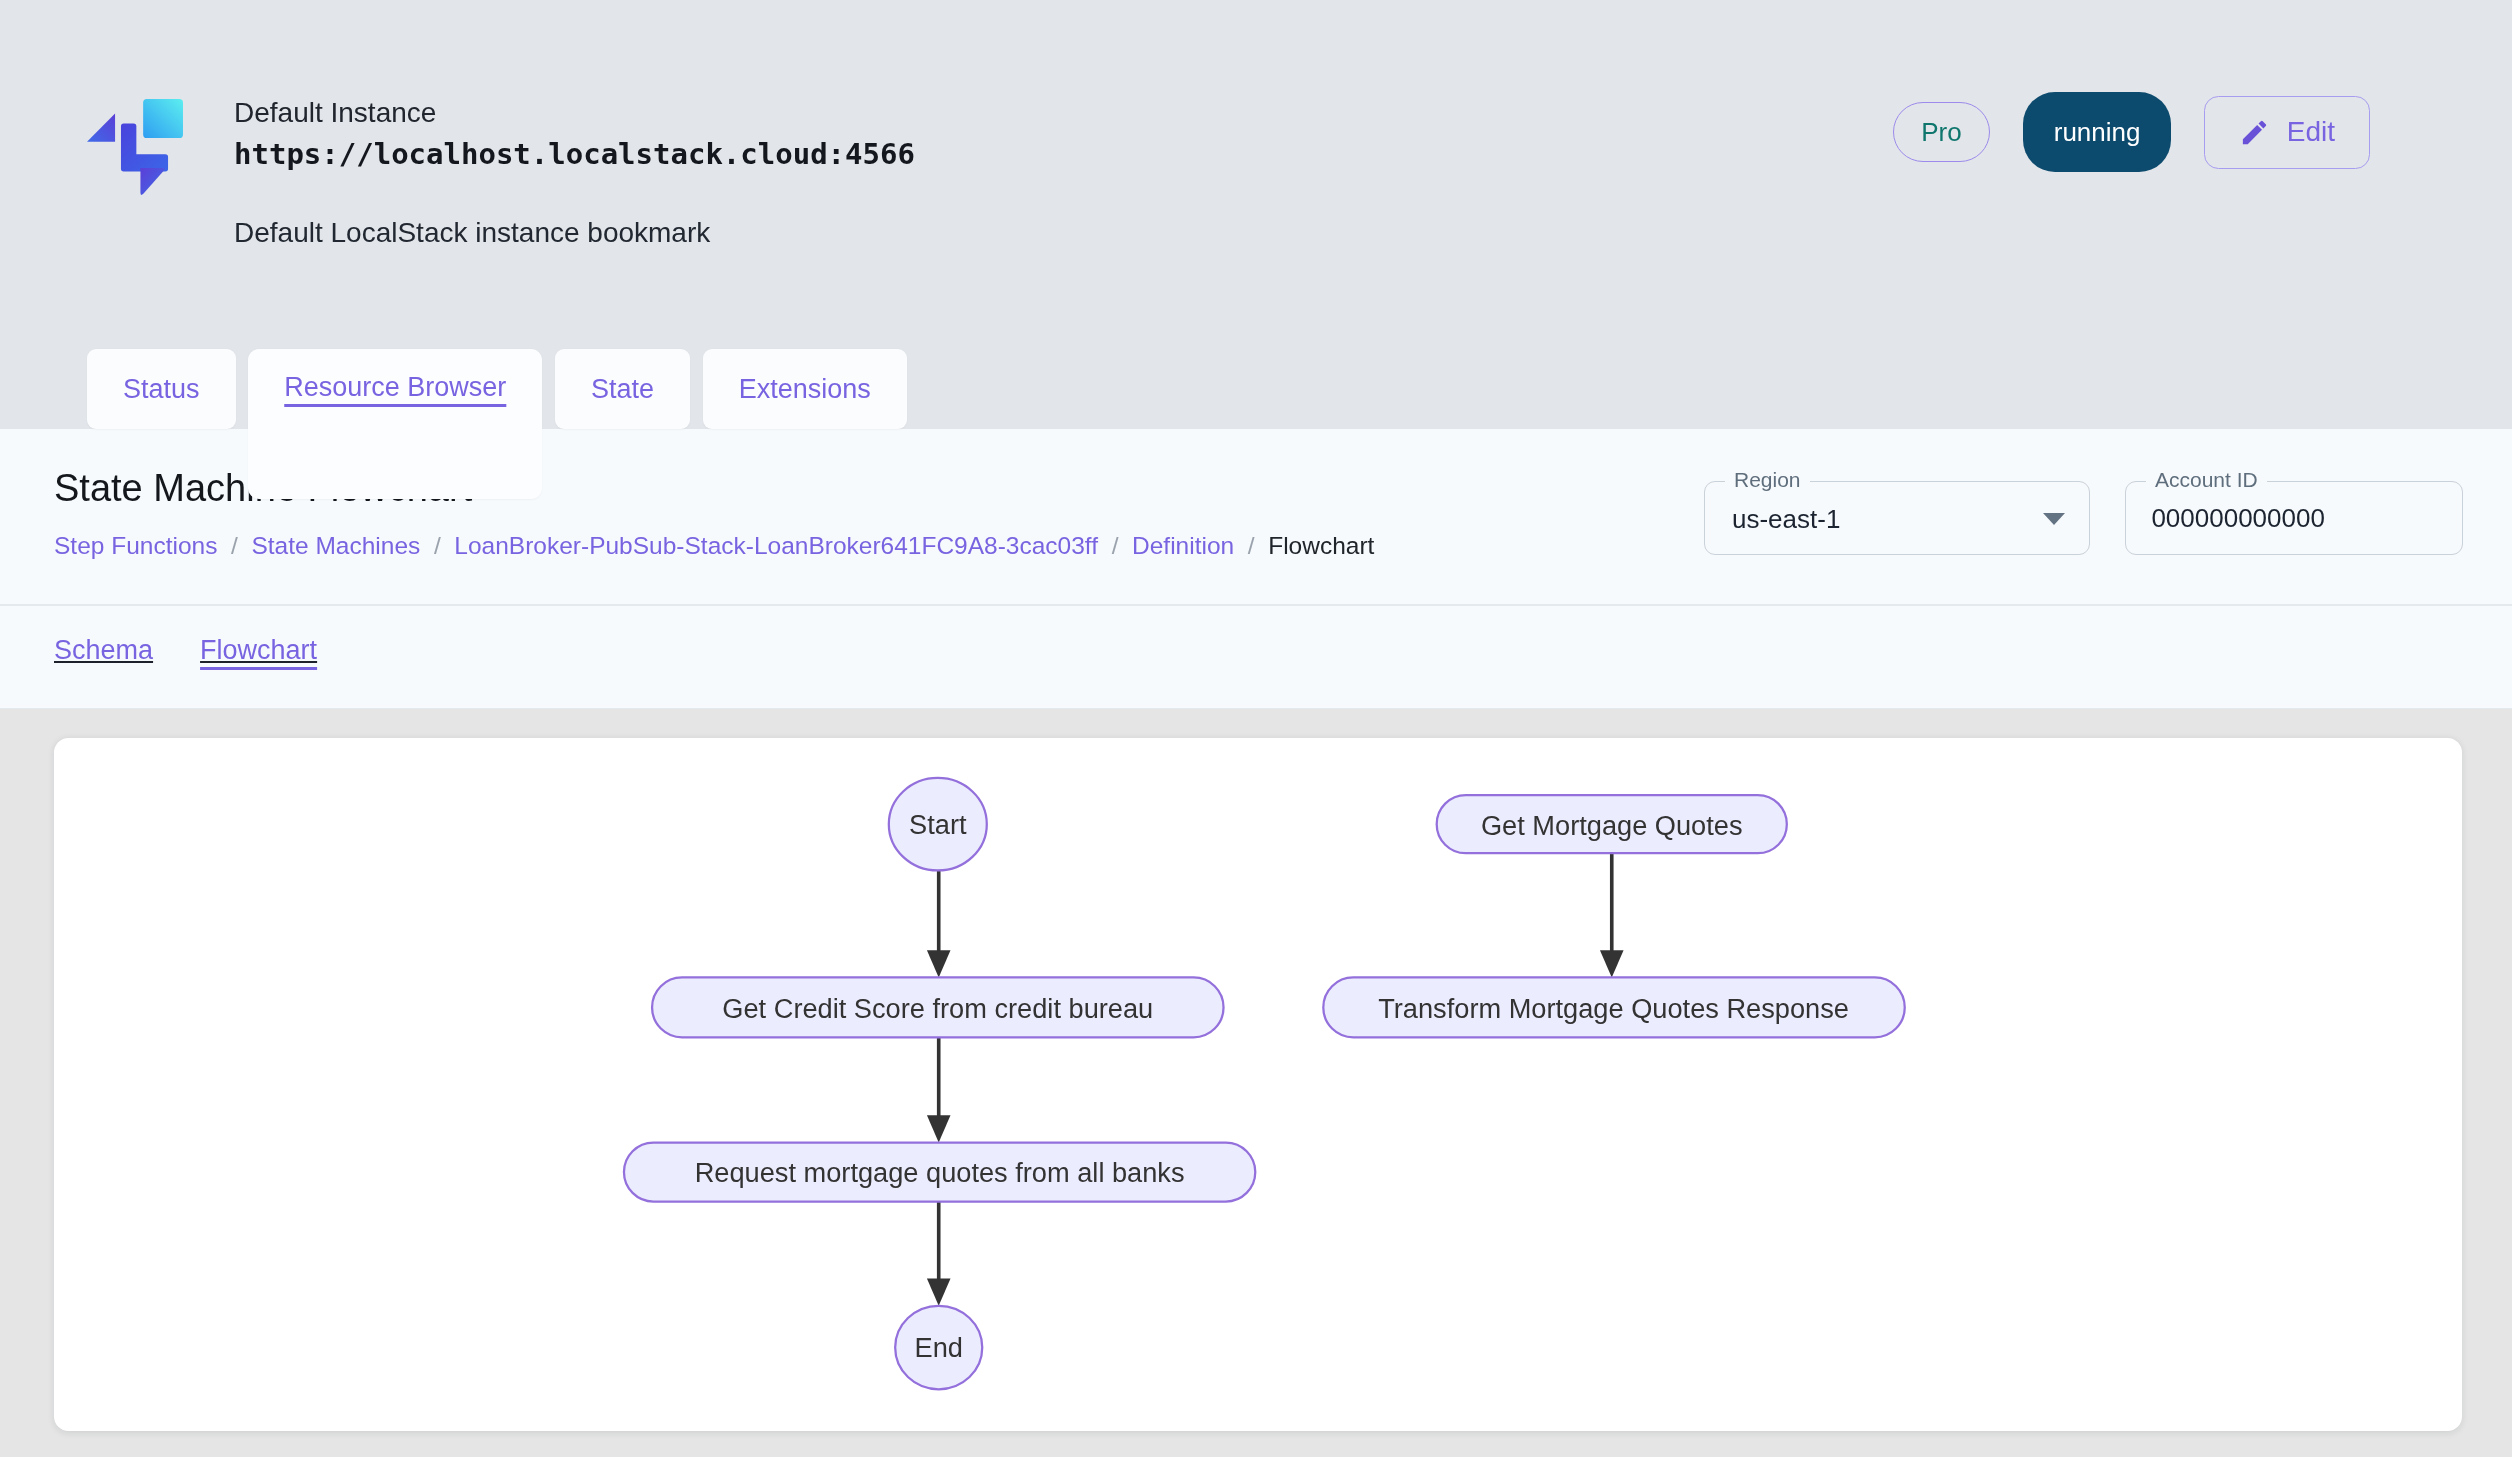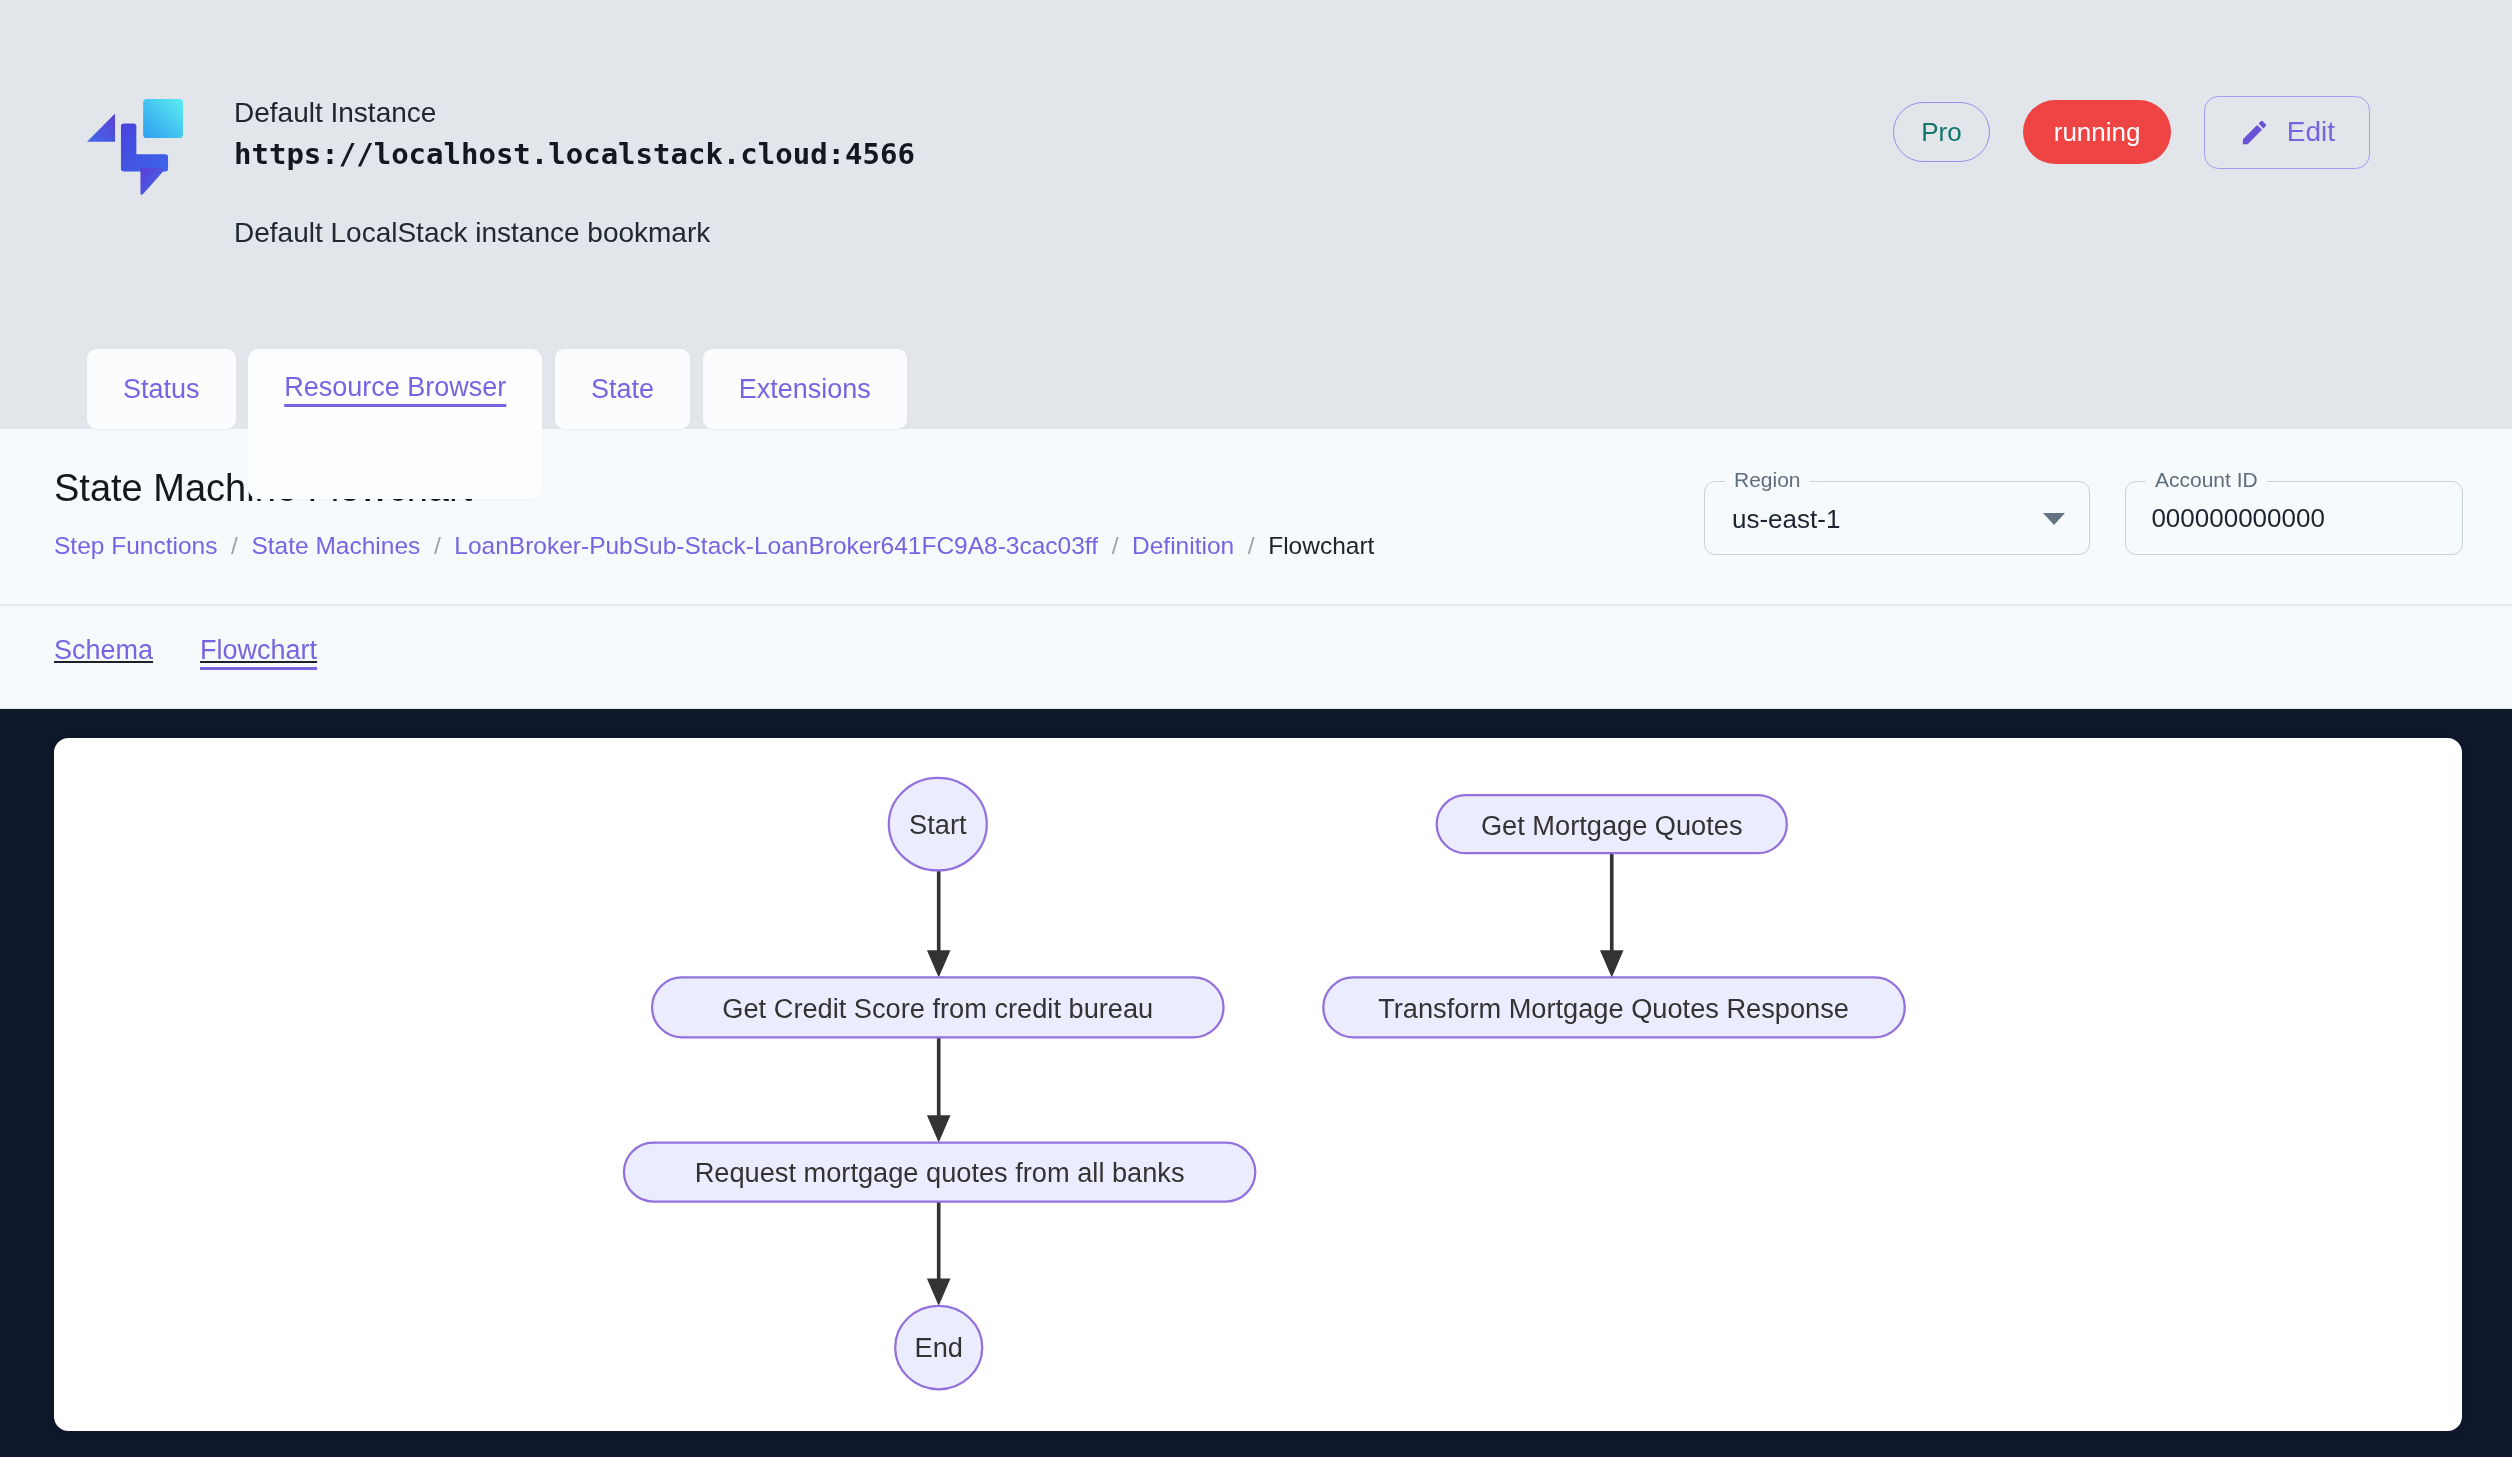--- a/index.html
+++ b/index.html
@@ -26,22 +26,22 @@
   .header-actions {
     position: absolute; right: 142px; top: 94px; height: 76px;
     display: flex; align-items: center; gap: 33px;
   }
   .pro-chip {
     height: 60px; padding: 0 27px; display: flex; align-items: center;
     border: 1.8px solid #9c8bec; border-radius: 30px;
     color: #0f766e; font-size: 26px; background: transparent;
   }
   .status-chip {
-    height: 64px; padding: 0 31px; display: flex; align-items: center;
-    background: #ef4444; color: #ffffff; border-radius: 32px; font-size: 26px;
+    height: 80px; padding: 0 31px; display: flex; align-items: center;
+    background: #0c4a6e; color: #ffffff; border-radius: 32px; font-size: 26px;
   }
   .edit-btn {
     height: 73px; padding: 0 34px; display: flex; align-items: center; gap: 16.3px;
     border: 1.8px solid #a89cf0; border-radius: 14.5px; background: transparent;
     color: #7864e1; font-size: 28px; cursor: pointer;
     font-family: "Liberation Sans", sans-serif;
     text-align: right;
   }
   .edit-btn svg { width: 31px; height: 31px; }
 
@@ -104,21 +104,21 @@
   .divider-2 { top: 279px; }
 
   .subtabs { position: absolute; left: 54px; top: 201px; display: flex; gap: 47px; text-decoration: underline; }
   .subtab {
     border: none; background: transparent; color: #7864e1; font-size: 27px;
     cursor: pointer; padding: 0; line-height: 40px;
     font-family: "Liberation Sans", sans-serif;
   }
   .subtab.active { text-decoration: underline; text-decoration-thickness: 2.7px; text-underline-offset: 8.2px; }
 
-  .content-area { position: absolute; left: 0; top: 280px; width: 2512px; height: 748px; background: #0f172a; }
+  .content-area { position: absolute; left: 0; top: 280px; width: 2512px; height: 748px; background: #e5e5e5; }
   .card {
     position: absolute; left: 54px; top: 29px; width: 2408px; height: 693px;
     background: #ffffff; border-radius: 14.5px;
     box-shadow: 0 1.8px 7.3px rgba(15, 30, 50, 0.10);
   }
   .flowchart-svg { position: absolute; inset: 0; width: 100%; height: 100%; }
   .flow-node-shape { stroke-width: 2.5px; }
   .flow-label { font-family: "Liberation Sans", sans-serif; font-size: 30px; fill: #333333; }
   .flow-line { stroke: #333333; stroke-width: 4px; }
   .flow-head { fill: #333333; }

